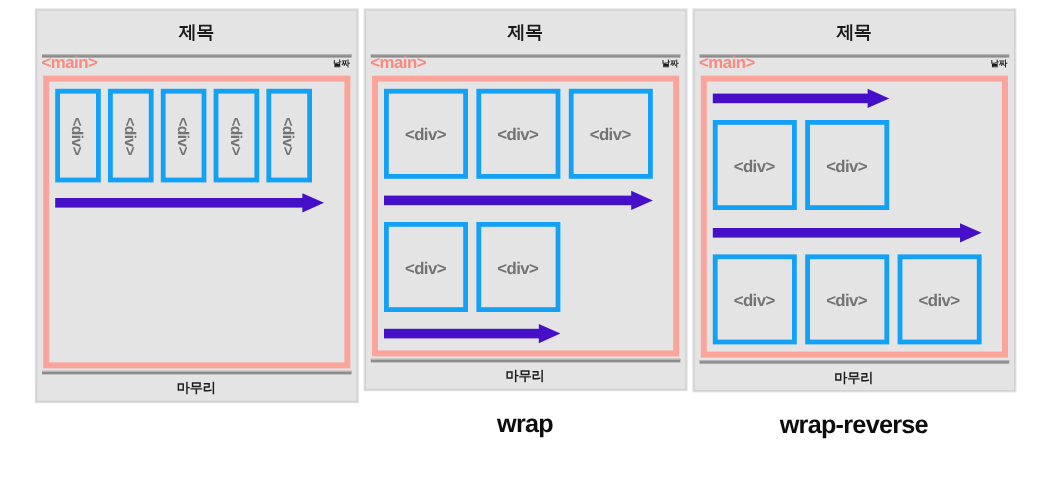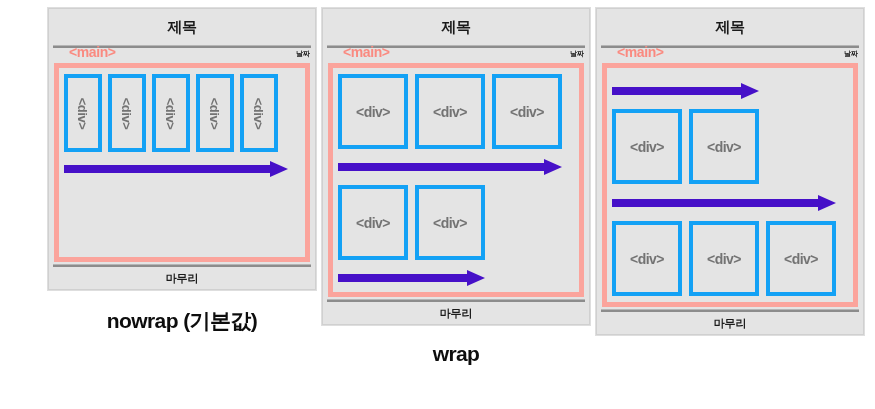--- a/index.html
+++ b/index.html
@@ -12,21 +12,21 @@
     height: 409px;
     font-family: "Liberation Sans", "DejaVu Sans", sans-serif;
     overflow: hidden;
   }
 
   .board {
     position: relative;
     width: 875px;
     height: 335px;
     display: flex;
-    justify-content: flex-end;
+    justify-content: center;
     box-sizing: border-box;
     padding: 8px 8px 0 8px;
   }
 
   .panel-col {
     width: 274px;
     display: flex;
     flex-direction: column;
     align-items: center;
   }
@@ -68,21 +68,21 @@
   }
 
   .sub-row {
     height: 15px;
     flex: 0 0 15px;
     position: relative;
     margin: 0 4px;
   }
   .main-tag {
     position: absolute;
-    left: 16px;
+    left: 0;
     top: -3px;
     font-size: 14px;
     font-weight: bold;
     color: #fa8a80;
     letter-spacing: -0.4px;
     line-height: 15px;
     z-index: 5;
   }
   .date-label {
     position: absolute;
@@ -249,21 +249,20 @@
 
         <div class="spacer"></div>
       </div>
 
       <div class="footer-rule"></div>
       <div class="card-footer">
         <div class="footer-text">마무리</div>
       </div>
     </div>
 
-    <div class="caption">nowrap (기본값)</div>
   </div>
 
   <div class="panel-col">
     <div class="card">
 
       <div class="card-header">
         <div class="card-title">제목</div>
       </div>
       <div class="header-rule"></div>
 
@@ -363,15 +362,16 @@
           </div>
         </div>
       </div>
 
       <div class="footer-rule"></div>
       <div class="card-footer">
         <div class="footer-text">마무리</div>
       </div>
     </div>
 
+    <div class="caption">wrap-reverse</div>
   </div>
 
 </div>
 
 </body></html>

